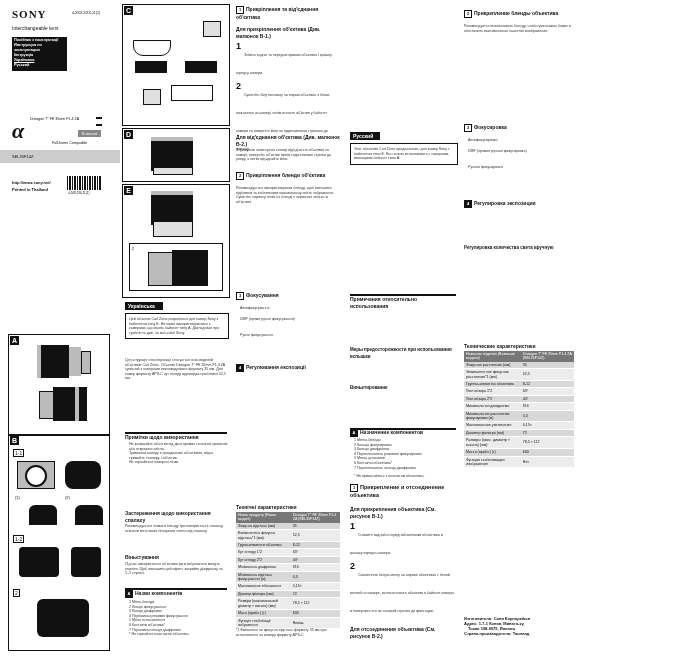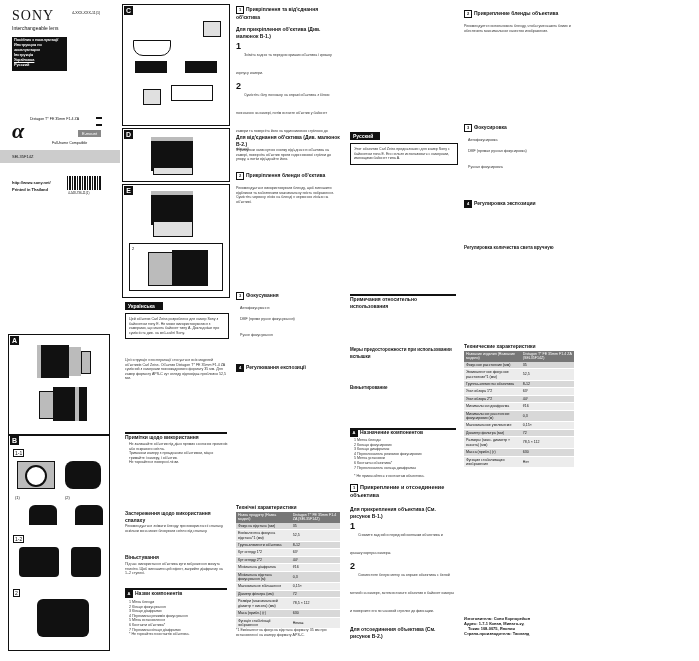--- a/index.html
+++ b/index.html
@@ -23,21 +23,21 @@
   table.spec tr:nth-child(even) td{background:#d8d8d8;}
   table.spec tr:nth-child(odd) td{background:#ececec;}
   .stepnum{font-size:9px;font-weight:bold;float:left;margin-right:3px;line-height:9px;}
   ul.l{margin:0;padding-left:4px;list-style:none;}
   ul.l li{font-size:3.6px;line-height:4.6px;color:#333;}
 </style>
 </head>
 <body>
 
 <div class="col" style="left:0;width:120px;height:661px;">
-  <div style="position:absolute;left:12px;top:8px;font-family:'Liberation Serif',serif;font-weight:normal;font-size:14px;letter-spacing:1px;">SONY</div>
+  <div style="position:absolute;left:12px;top:8px;font-family:'Liberation Serif',serif;font-weight:bold;font-size:11px;letter-spacing:1px;">SONY</div>
   <div style="position:absolute;left:72px;top:11px;font-size:3.6px;">4-XXX-XXX-11(1)</div>
   <div style="position:absolute;left:12px;top:25px;font-size:5px;">Interchangeable lens</div>
   <div class="blk" style="position:absolute;left:12px;top:37px;width:55px;height:34px;padding:1px 2px;box-sizing:border-box;">
     <div style="font-size:3.8px;line-height:5px;font-weight:bold;">Посібник з експлуатації</div>
     <div style="font-size:3.8px;line-height:5px;font-weight:bold;">Инструкция по эксплуатации</div>
     <div style="font-size:3.8px;line-height:5px;font-weight:bold;">Інструкція</div>
     <div style="font-size:3.8px;line-height:5px;font-weight:bold;text-decoration:underline;">Українська</div>
     <div style="font-size:3.8px;line-height:5px;font-weight:bold;">Русский</div>
   </div>
 

